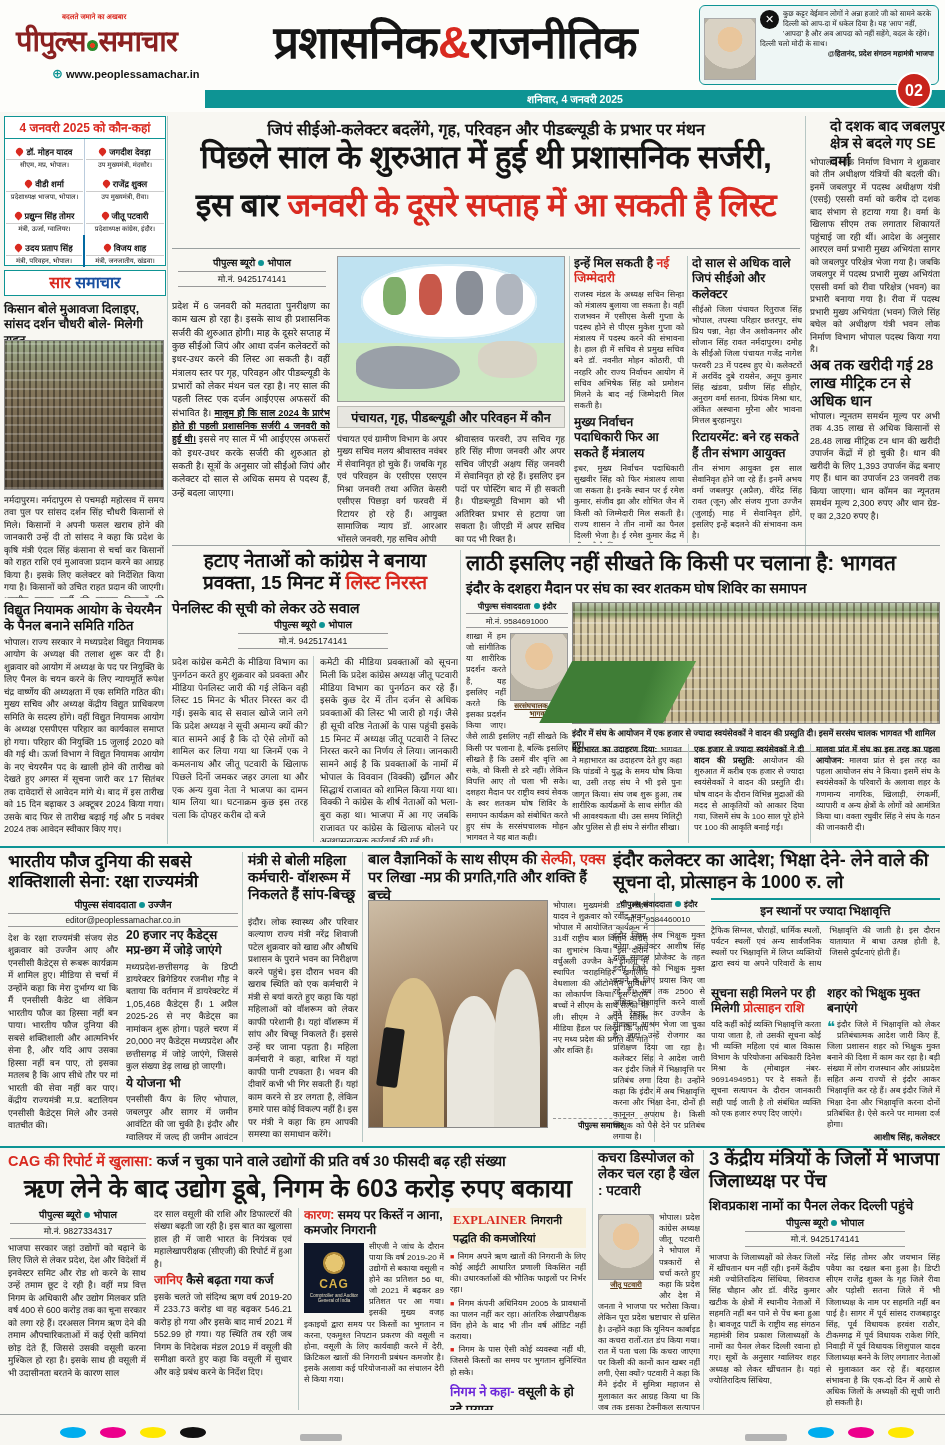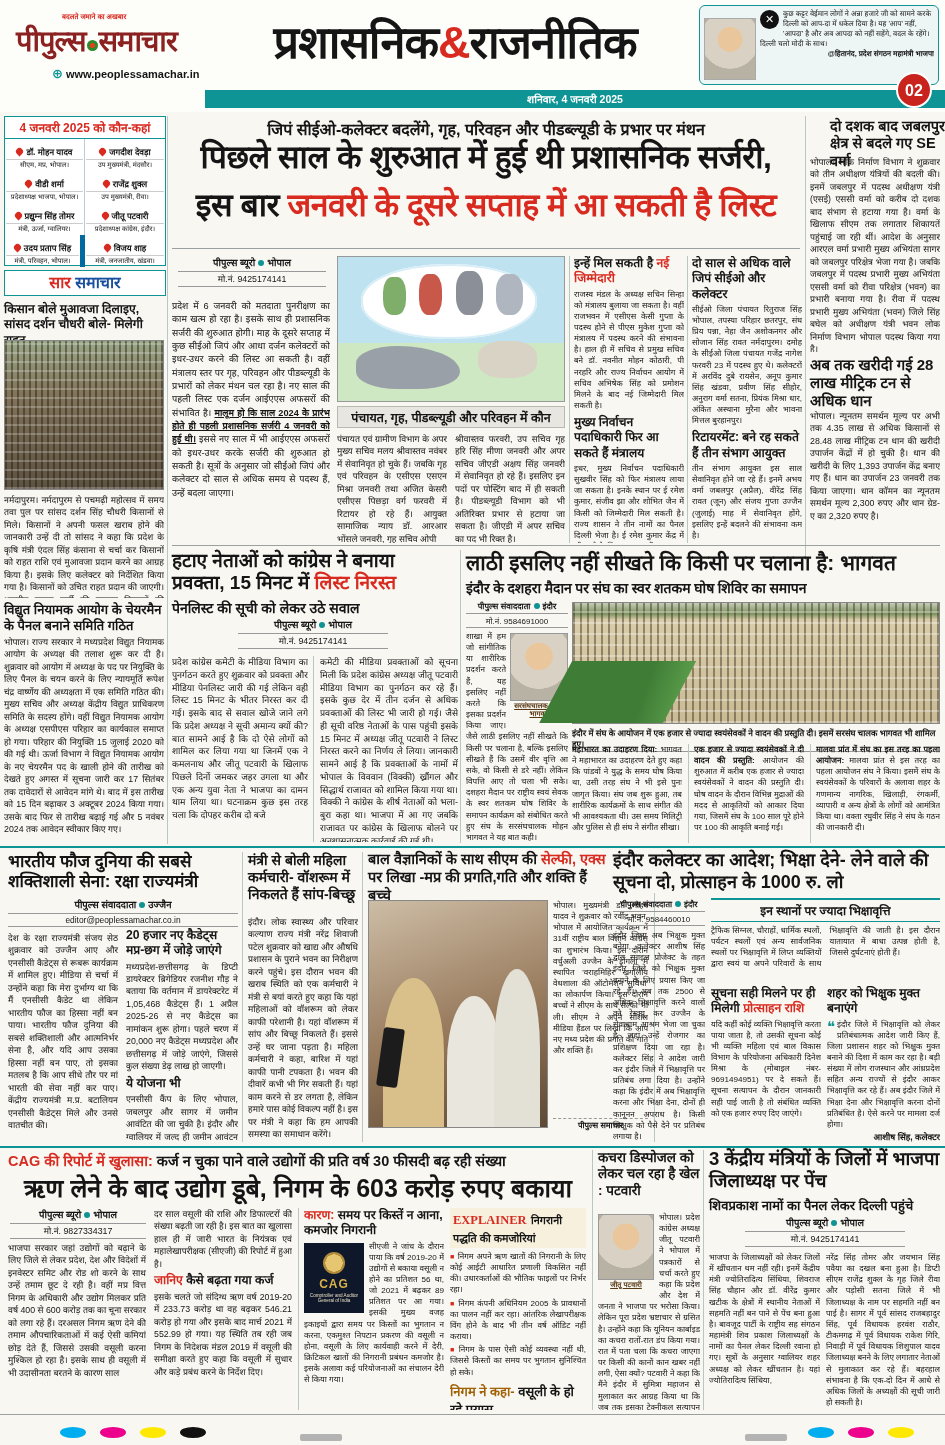--- a/index.html
+++ b/index.html
@@ -4,21 +4,21 @@
 <style>
   html,body{margin:0;padding:0;background:#8a8a8a;}
   #page{position:relative;width:945px;height:1445px;margin:0 auto;background:#f8f7f2;
         font-family:"Liberation Sans","DejaVu Sans",sans-serif;color:#151515;overflow:hidden;}
   .abs{position:absolute;box-sizing:border-box;}
   .b{font-weight:bold;}
   .ct{text-align:center;}
   .jt{text-align:justify;}
   .clip{overflow:hidden;}
   .red{color:#d92a20;}
-  .maroon{color:#a16207;}
+  .maroon{color:#6d28d9;}
   .blue{color:#1a4fa0;}
   .teal{color:#0e9494;}
   .ul{text-decoration:underline;}
   .body-sm{font-size:8.8px;line-height:1.42;}
   .body-xs{font-size:8.1px;line-height:1.38;}
   .vr{background:#b7c7c4;width:1px;}
   .hrt{background:#0e9494;}
   .hrg{background:#9aa0a0;}
   .kick{font-size:16px;font-weight:bold;}
   .h-main{font-size:32px;font-weight:bold;line-height:1.12;letter-spacing:-.5px;}
@@ -83,21 +83,21 @@
 
   <div class="abs" style="left:4px;top:116px;width:162px;height:150px;border:1.5px solid #0e9494;background:#fff;">
     <div class="ct red b" style="font-size:12px;padding:2px 0;border-bottom:1px solid #0e9494;">4 जनवरी 2025 को कौन-कहां</div>
     <div style="display:flex;flex-wrap:wrap;">
       <div class="ct" style="width:50%;box-sizing:border-box;padding:2px 1px;border-right:1px solid #bcd;"><span class="pin"></span><span class="b" style="font-size:8.4px;">डॉ. मोहन यादव</span><div style="font-size:6.8px;border-top:1px solid #ccc;">सीएम, मप्र, भोपाल।</div></div>
       <div class="ct" style="width:50%;box-sizing:border-box;padding:2px 1px;"><span class="pin"></span><span class="b" style="font-size:8.4px;">जगदीश देवड़ा</span><div style="font-size:6.8px;border-top:1px solid #ccc;">उप मुख्यमंत्री, मंदसौर।</div></div>
       <div class="ct" style="width:50%;box-sizing:border-box;padding:2px 1px;border-right:1px solid #bcd;"><span class="pin"></span><span class="b" style="font-size:8.4px;">वीडी शर्मा</span><div style="font-size:6.8px;border-top:1px solid #ccc;">प्रदेशाध्यक्ष भाजपा, भोपाल।</div></div>
       <div class="ct" style="width:50%;box-sizing:border-box;padding:2px 1px;"><span class="pin"></span><span class="b" style="font-size:8.4px;">राजेंद्र शुक्ल</span><div style="font-size:6.8px;border-top:1px solid #ccc;">उप मुख्यमंत्री, रीवा।</div></div>
       <div class="ct" style="width:50%;box-sizing:border-box;padding:2px 1px;border-right:1px solid #bcd;"><span class="pin"></span><span class="b" style="font-size:8.4px;">प्रद्युम्न सिंह तोमर</span><div style="font-size:6.8px;border-top:1px solid #ccc;">मंत्री, ऊर्जा, ग्वालियर।</div></div>
       <div class="ct" style="width:50%;box-sizing:border-box;padding:2px 1px;"><span class="pin"></span><span class="b" style="font-size:8.4px;">जीतू पटवारी</span><div style="font-size:6.8px;border-top:1px solid #ccc;">प्रदेशाध्यक्ष कांग्रेस, इंदौर।</div></div>
-      <div class="ct" style="width:50%;box-sizing:border-box;padding:2px 1px;border-right:5px solid #0369a1;"><span class="pin"></span><span class="b" style="font-size:8.4px;">उदय प्रताप सिंह</span><div style="font-size:6.8px;border-top:1px solid #ccc;">मंत्री, परिवहन, भोपाल।</div></div>
+      <div class="ct" style="width:50%;box-sizing:border-box;padding:2px 1px;border-right:2px solid #0369a1;"><span class="pin"></span><span class="b" style="font-size:8.4px;">उदय प्रताप सिंह</span><div style="font-size:6.8px;border-top:1px solid #ccc;">मंत्री, परिवहन, भोपाल।</div></div>
       <div class="ct" style="width:50%;box-sizing:border-box;padding:2px 1px;"><span class="pin"></span><span class="b" style="font-size:8.4px;">विजय शाह</span><div style="font-size:6.8px;border-top:1px solid #ccc;">मंत्री, जनजातीय, खंडवा।</div></div>
     </div>
   </div>
 
   <div class="abs ct" style="left:4px;top:270px;width:162px;height:26px;border:1.5px solid #0e9494;background:#fff;font-size:16px;font-weight:bold;line-height:24px;"><span class="red">सार</span><span class="blue"> समाचार</span></div>
   <div class="abs subh" style="left:4px;top:302px;width:160px;">किसान बोले मुआवजा दिलाइए, सांसद दर्शन चौधरी बोले- मिलेगी राहत</div>
   <div class="abs ph ph-crowd" style="left:4px;top:340px;width:160px;height:150px;border:1px solid #888;"></div>
   <div class="abs jt clip body-sm" style="left:4px;top:494px;width:160px;height:104px;">नर्मदापुरम। नर्मदापुरम से पचमढ़ी महोत्सव में समय तवा पुल पर सांसद दर्शन सिंह चौधरी किसानों से मिले। किसानों ने अपनी फसल खराब होने की जानकारी उन्हें दी तो सांसद ने कहा कि प्रदेश के कृषि मंत्री एंदल सिंह कंसाना से चर्चा कर किसानों को राहत राशि एवं मुआवजा प्रदान करने का आग्रह किया है। इसके लिए कलेक्टर को निर्देशित किया गया है। किसानों को उचित राहत प्रदान की जाएगी। भारतीय जनता पार्टी की सरकार किसानों की सरकार है और इस आपदा के समय में केंद्र सरकार एवं राज्य सरकार आपके साथ है।</div>
   <div class="abs" style="left:4px;top:602px;width:160px;font-size:13px;font-weight:bold;line-height:1.2;">विद्युत नियामक आयोग के चेयरमैन के पैनल बनाने समिति गठित</div>
   <div class="abs jt clip body-sm" style="left:4px;top:636px;width:160px;height:206px;">भोपाल। राज्य सरकार ने मध्यप्रदेश विद्युत नियामक आयोग के अध्यक्ष की तलाश शुरू कर दी है। शुक्रवार को आयोग में अध्यक्ष के पद पर नियुक्ति के लिए पैनल के चयन करने के लिए न्यायमूर्ति रूपेश चंद्र वार्ष्णेय की अध्यक्षता में एक समिति गठित की। मुख्य सचिव और अध्यक्ष केंद्रीय विद्युत प्राधिकरण समिति के सदस्य होंगे। वहीं विद्युत नियामक आयोग के अध्यक्ष एसपीएस परिहार का कार्यकाल समाप्त हो गया। परिहार की नियुक्ति 15 जुलाई 2020 को की गई थी। ऊर्जा विभाग ने विद्युत नियामक आयोग के नए चेयरमैन पद के खाली होने की तारीख को देखते हुए अगस्त में सूचना जारी कर 17 सितंबर तक दावेदारों से आवेदन मांगे थे। बाद में इस तारीख को 15 दिन बढ़ाकर 3 अक्टूबर 2024 किया गया। उसके बाद फिर से तारीख बढ़ाई गई और 5 नवंबर 2024 तक आवेदन स्वीकार किए गए।</div>
@@ -146,21 +146,21 @@
     <div class="jt body-xs" style="margin-top:2px;">तीन संभाग आयुक्त इस साल सेवानिवृत होने जा रहे हैं। इनमें अभय वर्मा जबलपुर (अप्रैल), वीरेंद्र सिंह रावत (जून) और संजय गुप्ता उज्जैन (जुलाई) माह में सेवानिवृत होंगे, इसलिए इन्हें बदलने की संभावना कम है।</div>
   </div>
 
   <div class="abs vr" style="left:805px;top:116px;height:444px;"></div>
   <div class="abs art-h2" style="left:810px;top:118px;width:130px;font-size:14.5px;margin-left:20px;">दो दशक बाद जबलपुर क्षेत्र से बदले गए SE वर्मा</div>
   <div class="abs jt clip body-sm" style="left:810px;top:156px;width:130px;height:196px;">भोपाल। लोक निर्माण विभाग ने शुक्रवार को तीन अधीक्षण यंत्रियों की बदली की। इनमें जबलपुर में पदस्थ अधीक्षण यंत्री (एसई) एससी वर्मा को करीब दो दशक बाद संभाग से हटाया गया है। वर्मा के खिलाफ सीएम तक लगातार शिकायतें पहुंचाई जा रही थीं। आदेश के अनुसार आरएल वर्मा प्रभारी मुख्य अभियंता सागर को जबलपुर परिक्षेत्र भेजा गया है। जबकि जबलपुर में पदस्थ प्रभारी मुख्य अभियंता एससी वर्मा को रीवा परिक्षेत्र (भवन) का प्रभारी बनाया गया है। रीवा में पदस्थ प्रभारी मुख्य अभियंता (भवन) जिले सिंह बघेल को अधीक्षण यंत्री भवन लोक निर्माण विभाग भोपाल पदस्थ किया गया है।</div>
   <div class="abs art-h2" style="left:810px;top:356px;width:130px;font-size:15px;">अब तक खरीदी गई 28 लाख मीट्रिक टन से अधिक धान</div>
   <div class="abs jt clip body-sm" style="left:810px;top:410px;width:130px;height:148px;">भोपाल। न्यूनतम समर्थन मूल्य पर अभी तक 4.35 लाख से अधिक किसानों से 28.48 लाख मीट्रिक टन धान की खरीदी उपार्जन केंद्रों में हो चुकी है। धान की खरीदी के लिए 1,393 उपार्जन केंद्र बनाए गए हैं। धान का उपार्जन 23 जनवरी तक किया जाएगा। धान कॉमन का न्यूनतम समर्थन मूल्य 2,300 रुपए और धान ग्रेड-ए का 2,320 रुपए है।</div>
 
   <div class="abs hrg" style="left:172px;top:545px;width:768px;height:1px;"></div>
-  <div class="abs" style="left:172px;top:550px;width:286px;font-size:19px;font-weight:bold;line-height:1.18;">
+  <div class="abs" style="left:172px;top:550px;width:286px;font-size:19px;font-weight:bold;line-height:1.18;text-align:center;">
     <span>हटाए नेताओं को कांग्रेस ने बनाया</span><br>
     <span>प्रवक्ता, 15 मिनट में </span><span class="red">लिस्ट निरस्त</span>
   </div>
   <div class="abs" style="left:172px;top:598px;width:286px;font-size:14px;font-weight:bold;">पेनलिस्ट की सूची को लेकर उठे सवाल</div>
   <div class="abs" style="left:238px;top:618px;width:150px;">
     <div class="byline"><span>पीपुल्स ब्यूरो</span><span class="dot"></span><span>भोपाल</span></div>
     <div class="phone">मो.नं. 9425174141</div>
   </div>
   <div class="abs jt clip" style="left:172px;top:656px;width:136px;height:186px;font-size:9px;line-height:1.42;">प्रदेश कांग्रेस कमेटी के मीडिया विभाग का पुनर्गठन करते हुए शुक्रवार को प्रवक्ता और मीडिया पेनलिस्ट जारी की गई लेकिन वही लिस्ट 15 मिनट के भीतर निरस्त कर दी गई। इसके बाद से सवाल खोजे जाने लगे कि प्रदेश अध्यक्ष ने सूची अमान्य क्यों की? बात सामने आई है कि दो ऐसे लोगों को शामिल कर लिया गया था जिनमें एक ने कमलनाथ और जीतू पटवारी के खिलाफ पिछले दिनों जमकर जहर उगला था और एक अन्य युवा नेता ने भाजपा का दामन थाम लिया था। घटनाक्रम कुछ इस तरह चला कि दोपहर करीब दो बजे</div>
   <div class="abs vr" style="left:313px;top:656px;height:186px;"></div>

